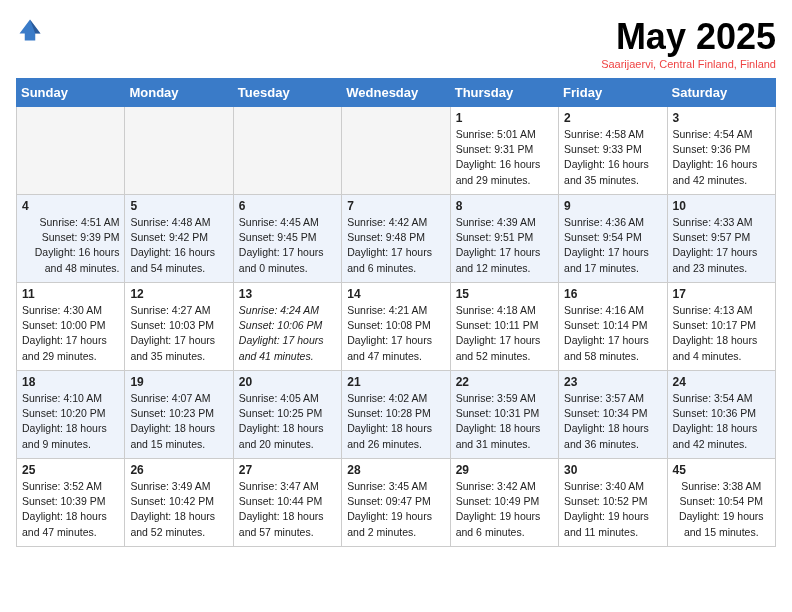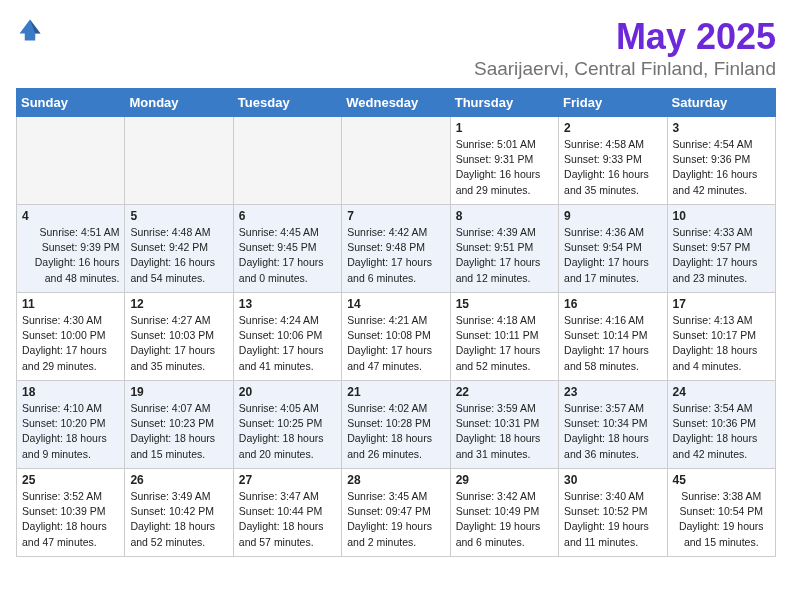--- a/index.html
+++ b/index.html
@@ -33,25 +33,25 @@
     .logo-icon {
       width: 28px;
       height: 28px;
     }
     .title-block {
       text-align: right;
     }
     .month-title {
       font-size: 36px;
       font-weight: bold;
-      color: #6d28d9;
+      color: #000000;
     }
     .location-title {
-      font-size: 19px;
-      color: #737373;
+      font-size: 11px;
+      color: #ef4444;
     }
     table {
       width: 100%;
       border-collapse: collapse;
       table-layout: fixed;
     }
     th {
       background-color: #3a7bc8;
       color: #fff;
       font-size: 13px;
@@ -203,21 +203,21 @@
         </td>
         <td>
           <span class="day-num">12</span>
           <div class="cell-text" style="white-space: pre-line;">Sunrise: 4:27 AM
 Sunset: 10:03 PM
 Daylight: 17 hours
 and 35 minutes.</div>
         </td>
         <td>
           <span class="day-num">13</span>
-          <div class="cell-text" style="white-space: pre-line;">Sunrise: 4:24 AM
+          <div class="cell-text" style="white-space: pre-line; font-style: italic;">Sunrise: 4:24 AM
 Sunset: 10:06 PM
 Daylight: 17 hours
 and 41 minutes.</div>
         </td>
         <td>
           <span class="day-num">14</span>
           <div class="cell-text" style="white-space: pre-line;">Sunrise: 4:21 AM
 Sunset: 10:08 PM
 Daylight: 17 hours
 and 47 minutes.</div>

